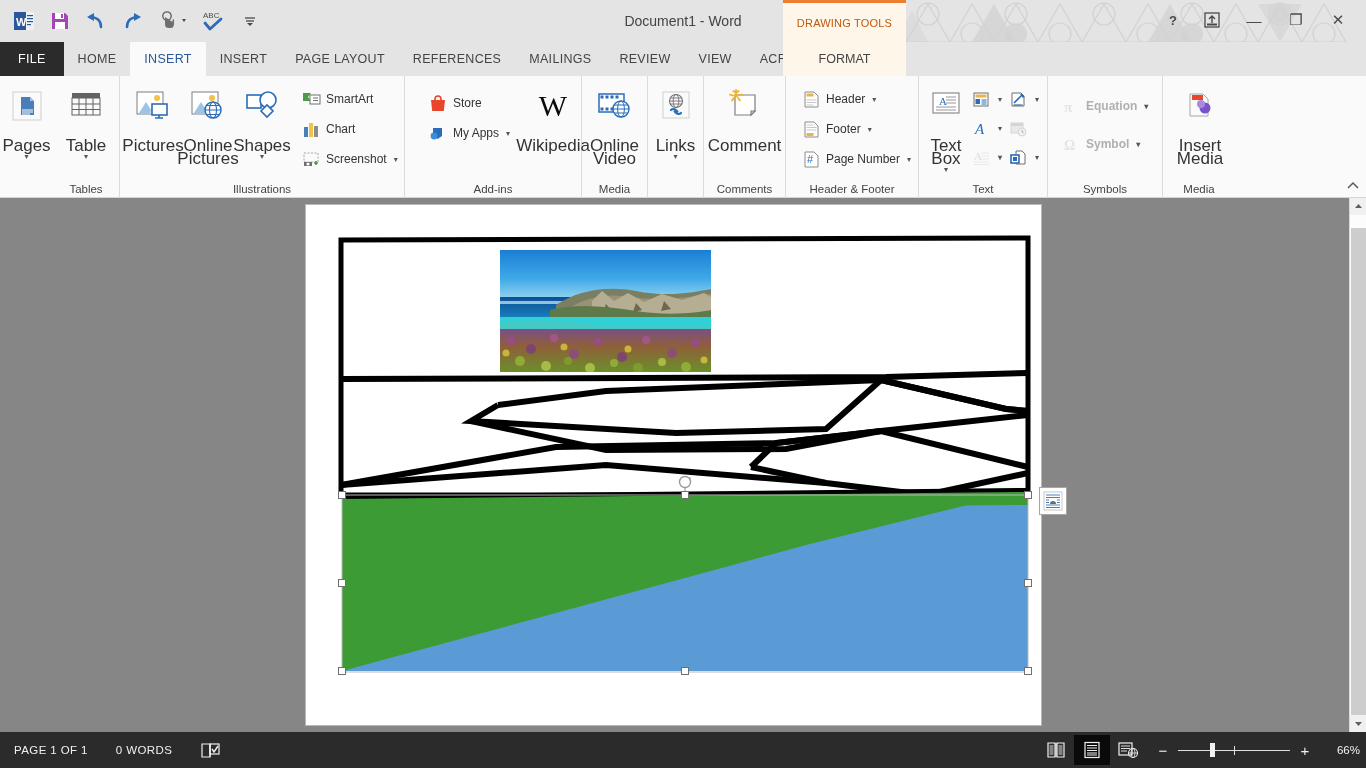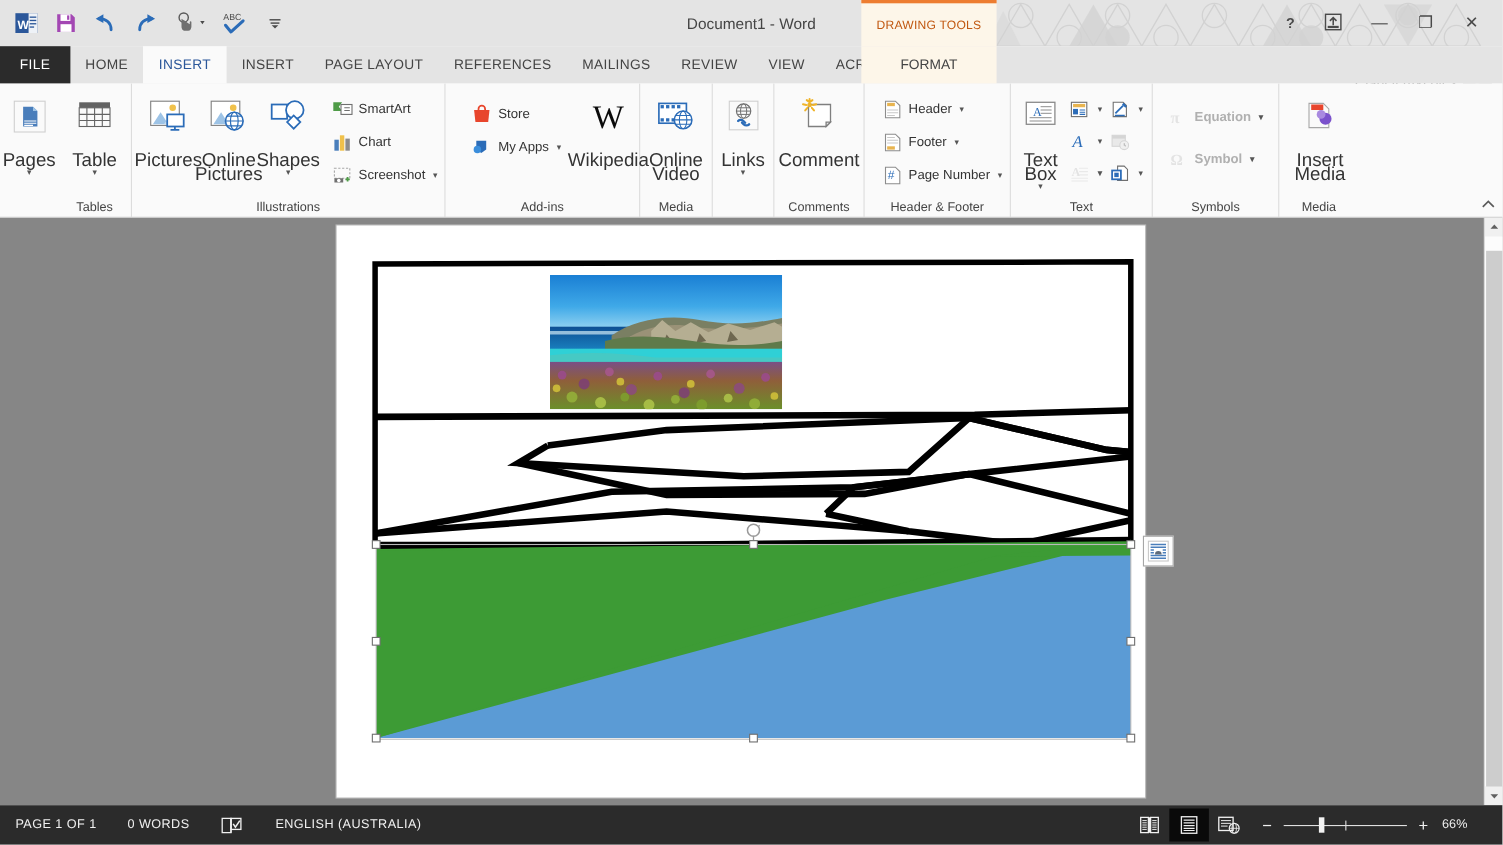--- a/index.html
+++ b/index.html
@@ -149,21 +149,21 @@
   .sb-item { font-size: 11.5px; color: #f0f0f0; padding: 0 14px; letter-spacing: .4px;
     display: flex; align-items: center; height: 36px; white-space: nowrap; }
   .sb-right { margin-left: auto; display: flex; align-items: center; height: 36px; }
   .view-btn { width: 36px; height: 30px; display: flex; align-items: center; justify-content: center; }
   .view-btn.active { background: #0a0a0a; }
   .zoom-wrap { display: flex; align-items: center; gap: 8px; padding: 0 10px; }
   .zoom-slider { position: relative; width: 112px; height: 14px; display: flex; align-items: center; }
   .zoom-line { position: absolute; left: 0; right: 0; height: 1px; background: #e0e0e0; }
   .zoom-mid { position: absolute; left: 56px; width: 1px; height: 9px; background: #e0e0e0; top: 3px; }
   .zoom-thumb { position: absolute; left: 32px; width: 5px; height: 14px; background: #f2f2f2; }
-  .zoom-pct { font-size: 11.5px; color: #f0f0f0; padding-right: 32px; min-width: 44px; text-align: right; }
+  .zoom-pct { font-size: 11.5px; color: #f0f0f0; padding-right: 6px; min-width: 44px; text-align: right; }
   .zb { color: #f0f0f0; font-size: 15px; width: 14px; text-align: center; }
 </style>
 </head>
 <body>
 
 <div id="app">
 
   <div class="titlebar">
 
     <div class="titlebar-pattern">
@@ -905,23 +905,20 @@
       <span>0 WORDS</span>
     </div>
     <div class="sb-item">
       <svg width="22" height="18" viewBox="0 0 22 18">
         <path d="M2,3 h8 v13 h-8 Z" fill="none" stroke="#f0f0f0" stroke-width="1.2"></path>
         <path d="M10,3 v13" stroke="#f0f0f0" stroke-width="1.2"></path>
         <rect x="10" y="3" width="9" height="10" fill="none" stroke="#f0f0f0" stroke-width="1.2"></rect>
         <path d="M12,8 L14,11 L18,5" fill="none" stroke="#f0f0f0" stroke-width="1.4"></path>
       </svg>
     </div>
-    <div class="sb-item">
-      <span>ENGLISH (AUSTRALIA)</span>
-    </div>
 
     <div class="sb-right">
       <div class="view-btn">
         <svg width="20" height="18" viewBox="0 0 20 18">
           <path d="M2,2 h7 v14 h-7 Z M11,2 h7 v14 h-7 Z" fill="none" stroke="#f0f0f0" stroke-width="1.2"></path>
           <path d="M10,2 v14" stroke="#f0f0f0" stroke-width="1.2"></path>
           <g stroke="#f0f0f0" stroke-width=".9">
             <path d="M3.5,5 h4 M3.5,7 h4 M3.5,9 h4 M3.5,11 h4 M3.5,13 h4"></path>
             <path d="M12.5,5 h4 M12.5,7 h4 M12.5,9 h4 M12.5,11 h4 M12.5,13 h4"></path>
           </g>

